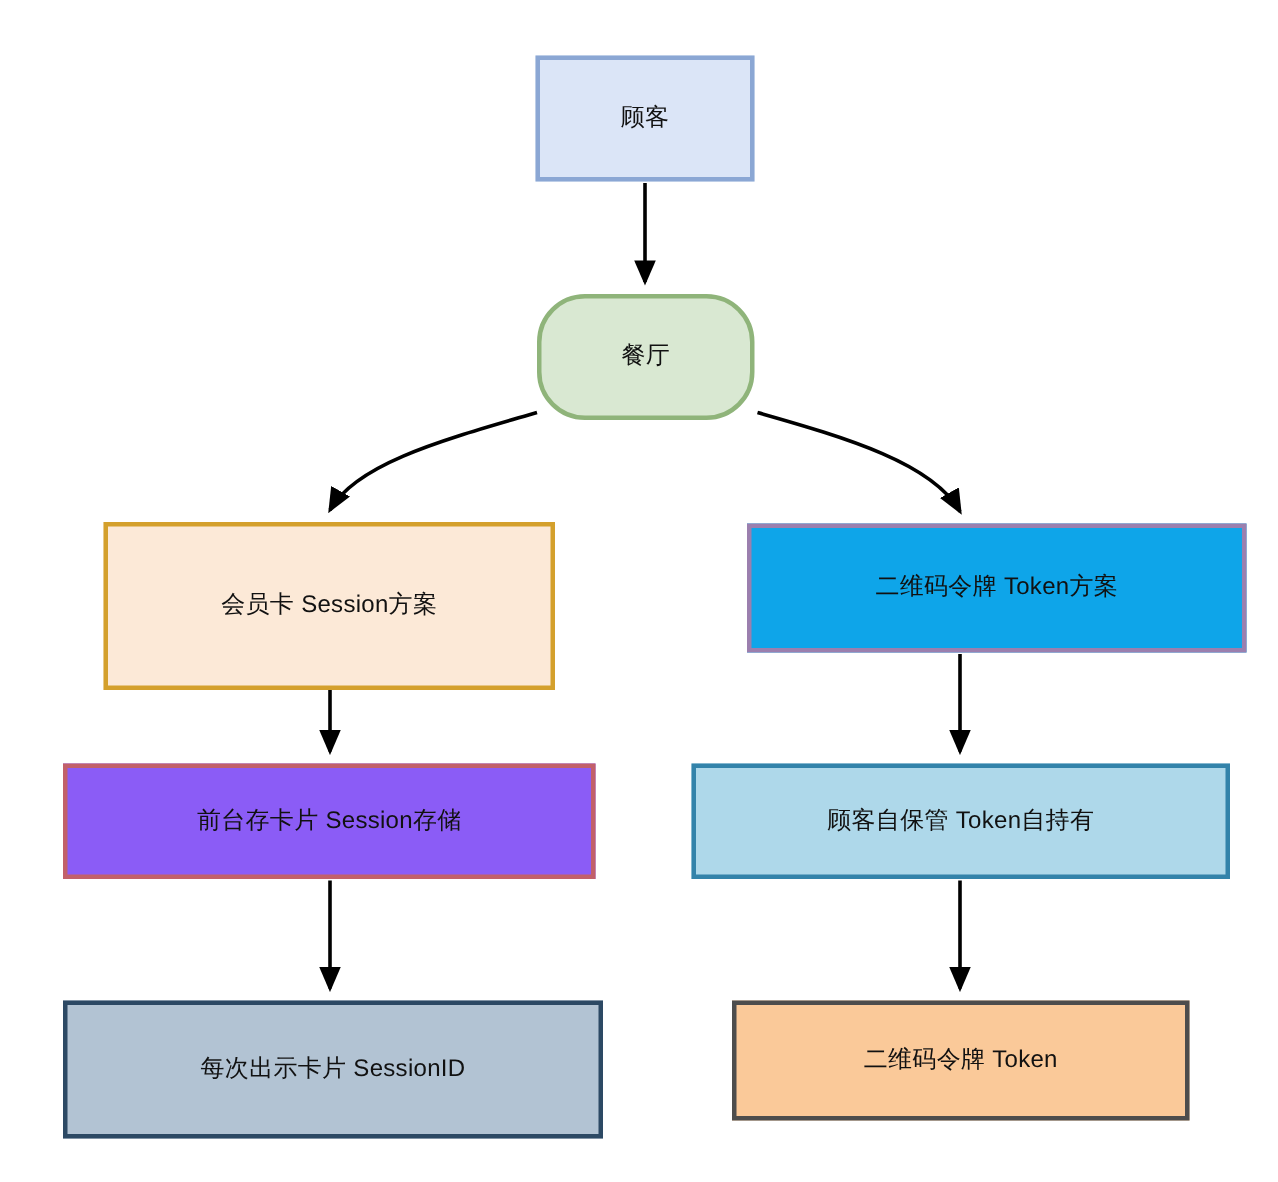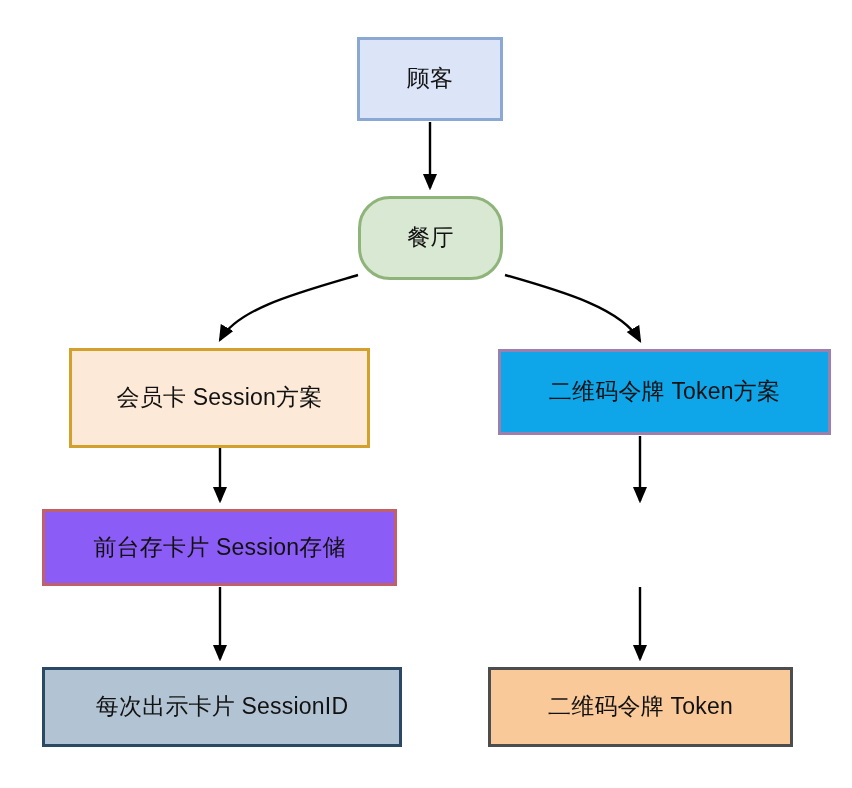--- a/index.html
+++ b/index.html
@@ -25,21 +25,21 @@
     height: 788px;
     pointer-events: none;
   }
   .node {
     position: absolute;
     box-sizing: border-box;
     display: flex;
     align-items: center;
     justify-content: center;
     text-align: center;
-    font-size: 23px;
+    font-size: 16px;
     line-height: 1.2;
     color: #111111;
     letter-spacing: 0.2px;
     white-space: nowrap;
   }
   .node .node-label {
     display: block;
   }
 
   
@@ -47,41 +47,41 @@
     left: 357px; top: 37px; width: 146px; height: 84px;
     background: #dbe5f7;
     border: 3px solid #8ba7d4;
   }
   #node-restaurant {
     left: 358px; top: 196px; width: 145px; height: 84px;
     background: #d9e8d2;
     border: 3px solid #8fb47a;
   }
   #node-session-plan {
-    left: 69px; top: 348px; width: 301px; height: 100px;
+    left: 69px; top: 348px; width: 301px; height: 112px;
     background: #fce9d7;
     border: 3px solid #0c4a6e;
   }
   #node-token-plan {
     left: 474px; top: 349px; width: 333px; height: 86px;
     background: #ddd3e8;
     border: 3px solid #9b7fae;
   }
   #node-session-store {
     left: 42px; top: 509px; width: 355px; height: 77px;
     background: #f5ccce;
     border: 3px solid #c2606a;
   }
   #node-token-hold {
     left: 461px; top: 509px; width: 359px; height: 77px;
     background: #aed8ea;
     border: 3px solid #3383aa;
   }
   #node-session-id {
-    left: 42px; top: 667px; width: 360px; height: 80px;
+    left: 42px; top: 667px; width: 360px; height: 92px;
     background: #b2c3d3;
     border: 3px solid #2c4964;
   }
   #node-token-show {
     left: 488px; top: 667px; width: 305px; height: 80px;
     background: #fac999;
     border: 3px solid #4d4d4d;
   }
 </style>
 </head>
@@ -124,20 +124,23 @@
   </div>
 
   <div class="node" id="node-token-plan" style="background: #0ea5e9; border-color: rgb(155, 127, 174); margin-left: 24px;">
     <span class="node-label">二维码令牌 Token方案</span>
   </div>
 
   <div class="node" id="node-session-store" style="background: #8b5cf6; border-color: rgb(194, 96, 106);">
     <span class="node-label">前台存卡片 Session存储</span>
   </div>
 
+  <div class="node" id="node-token-hold" style="background: rgb(174, 216, 234); border-color: rgb(51, 131, 170);">
+    <span class="node-label">顾客自保管 Token自持有</span>
+  </div>
 
   <div class="node" id="node-session-id" style="background: rgb(178, 195, 211); border-color: rgb(44, 73, 100);">
     <span class="node-label">每次出示卡片 SessionID</span>
   </div>
 
   <div class="node" id="node-token-show" style="background: rgb(250, 201, 153); border-color: rgb(77, 77, 77);">
     <span class="node-label">二维码令牌 Token</span>
   </div>
 
 </div>

